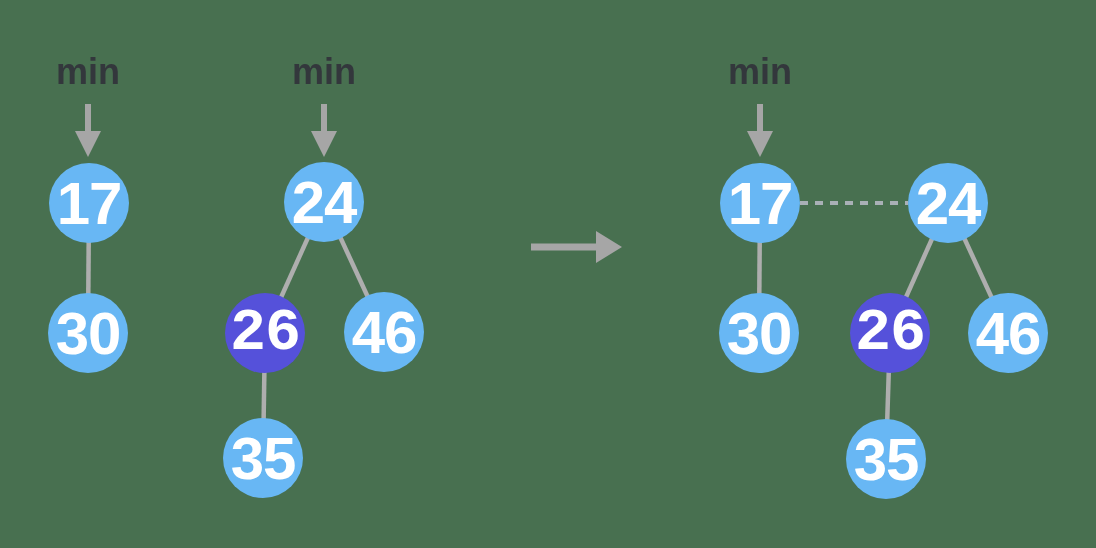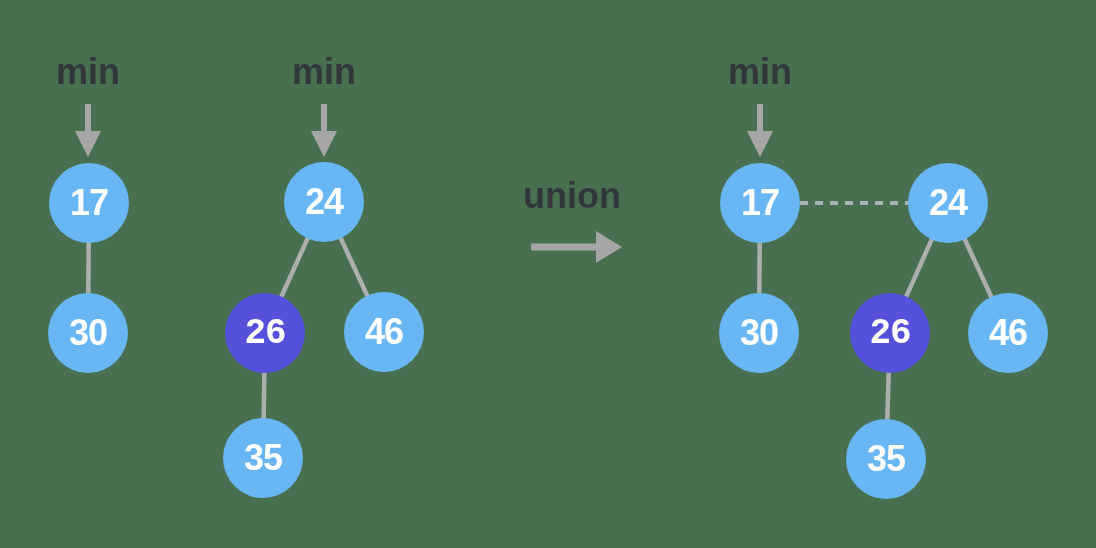--- a/index.html
+++ b/index.html
@@ -7,21 +7,21 @@
     position:relative;width:1096px;height:548px;overflow:hidden;
     background:#487050;
     font-family:"Liberation Sans","DejaVu Sans",sans-serif;
     padding-left:7px;
   }
   #layer{position:absolute;left:0;top:0;width:1096px;height:548px;}
   .node{
     position:absolute;width:80px;height:80px;border-radius:50%;
     transform:translate(-50%,-50%);
     display:flex;align-items:center;justify-content:center;
-    color:#ffffff;font-weight:700;font-size:36px;letter-spacing:-1px;
+    color:#ffffff;font-weight:700;font-size:60px;letter-spacing:-1px;
     z-index:2;
   }
   .node.blue{background:#68b7f4;}
   .node.purple{background:#5551da;font-family:Liberation Mono, monospace;}
   .lbl{
     position:absolute;transform:translateX(-50%);
     width:160px;height:40px;line-height:40px;text-align:center;
     color:#33373c;font-weight:700;font-size:36px;z-index:3;
   }
 </style>
@@ -60,21 +60,20 @@
 
     <g>
       <line x1="531" y1="247" x2="597" y2="247" stroke="#a6a6a6" stroke-width="7"></line>
       <polygon points="596,231 596,263 622,247" fill="#a6a6a6"></polygon>
     </g>
   </svg>
 
   <div class="lbl" style="left:88px;top:52px;">min</div>
   <div class="lbl" style="left:324px;top:52px;">min</div>
   <div class="lbl" style="left:760px;top:52px;">min</div>
-  <div class="lbl" style="left:572px;top:176px;">union</div>
 
   <div class="node blue" style="left:89px;top:203px;">17</div>
   <div class="node blue" style="left:88px;top:333px;">30</div>
 
   <div class="node blue" style="left:324px;top:202px;">24</div>
   <div class="node purple" style="left:265px;top:333px;">26</div>
   <div class="node blue" style="left:384px;top:332px;">46</div>
   <div class="node blue" style="left:263px;top:458px;">35</div>
 
   <div class="node blue" style="left:760px;top:203px;">17</div>

